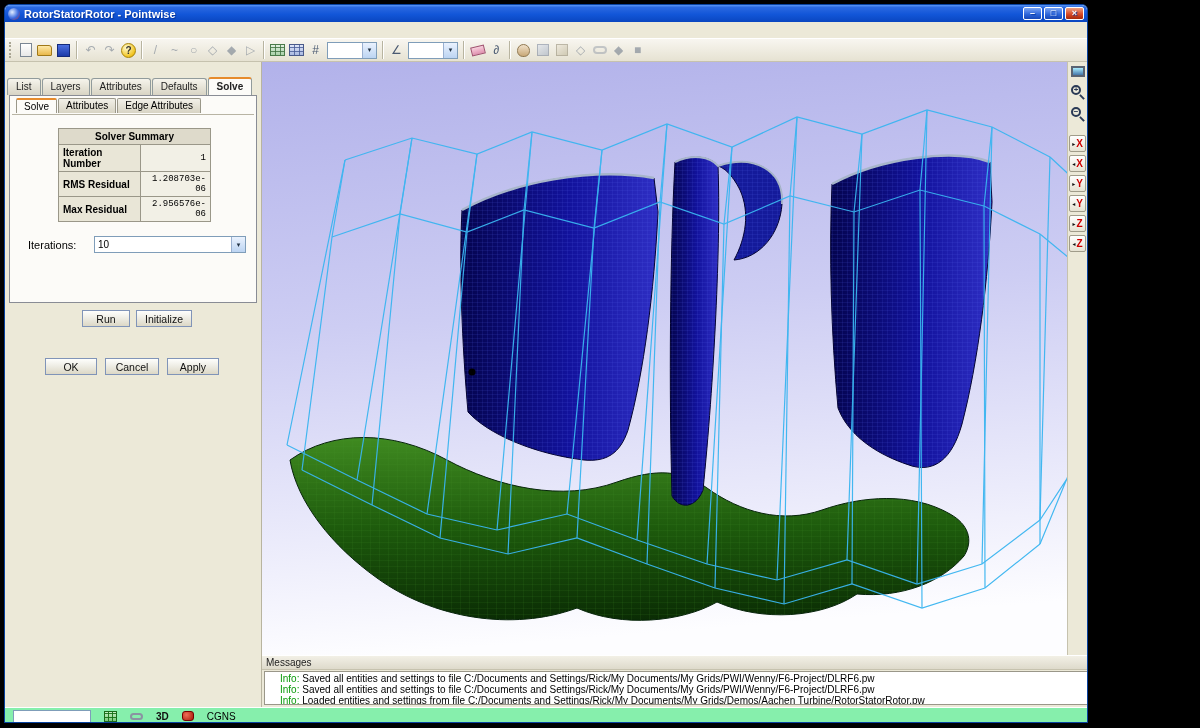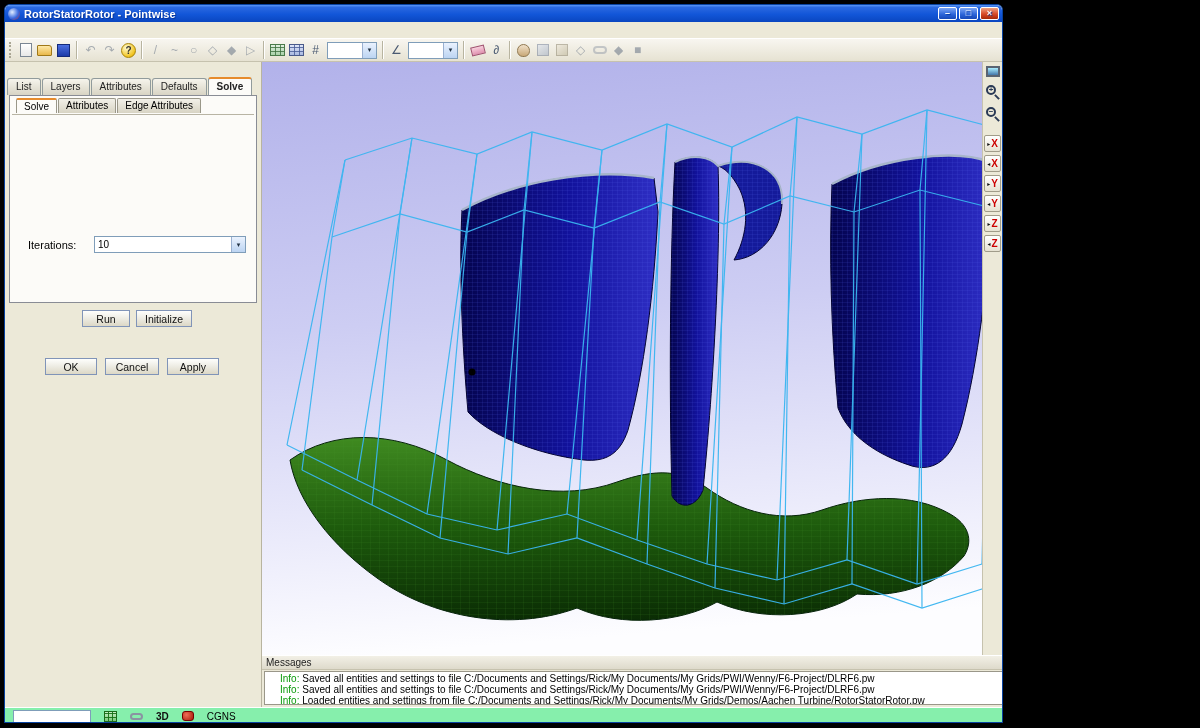--- a/index.html
+++ b/index.html
@@ -5,21 +5,21 @@
   * { box-sizing: border-box; margin: 0; padding: 0; }
   html,body { width:1200px; height:728px; }
   body {
     background:#000;
     position:relative;
     font-family:"Liberation Sans", sans-serif;
     font-size:11px;
     overflow:hidden;
   }
   #window {
-    position:absolute; left:4px; top:4px; width:999px; height:719px;
+    position:absolute; left:4px; top:4px; width:1084px; height:719px;
     background:#ece9d8;
     border-radius:6px 6px 0 0;
     border:1px solid #0842a0;
     overflow:hidden;
   }
   
   .titlebar {
     position:absolute; left:0; top:0; right:0; height:17px;
     border-radius:5px 5px 0 0;
     background:linear-gradient(180deg,#5a96f5 0%,#2a68e0 14%,#1256d8 55%,#0a46c0 100%);
@@ -324,20 +324,39 @@
       <span class="tab">Defaults</span>
       <span class="tab active">Solve</span>
     </div>
     <div class="inner-box">
       <div class="subtabs">
         <span class="subtab active">Solve</span>
         <span class="subtab">Attributes</span>
         <span class="subtab">Edge Attributes</span>
       </div>
       <div class="subtab-line"></div>
+      <table class="soltable">
+        <tbody>
+            <tr>
+              <th colspan="2">Solver Summary</th>
+            </tr>
+        <tr>
+          <td class="lbl">Iteration Number</td>
+          <td class="val">1</td>
+        </tr>
+        <tr>
+          <td class="lbl">RMS Residual</td>
+          <td class="val">1.208703e-06</td>
+        </tr>
+        <tr>
+          <td class="lbl">Max Residual</td>
+          <td class="val">2.956576e-06</td>
+        </tr>
+      </tbody>
+        </table>
       <span class="iter-label">Iterations:</span>
       <span class="iter-combo">
         <input value="10" style="">
         <span class="combo-arrow">▾</span>
       </span>
       <span class="xpbtn btn-run">Run</span>
       <span class="xpbtn btn-init">Initialize</span>
     </div>
     <span class="xpbtn btn-ok">OK</span>
     <span class="xpbtn btn-cancel">Cancel</span>

